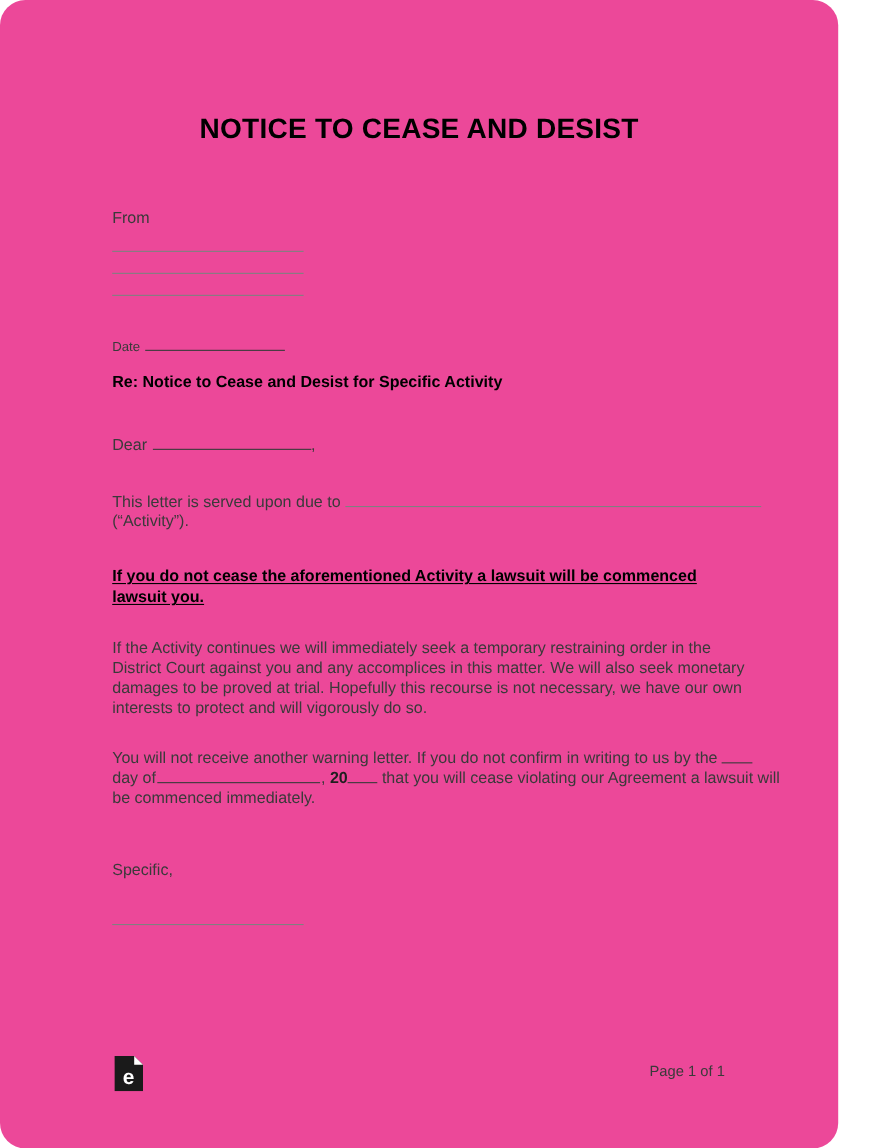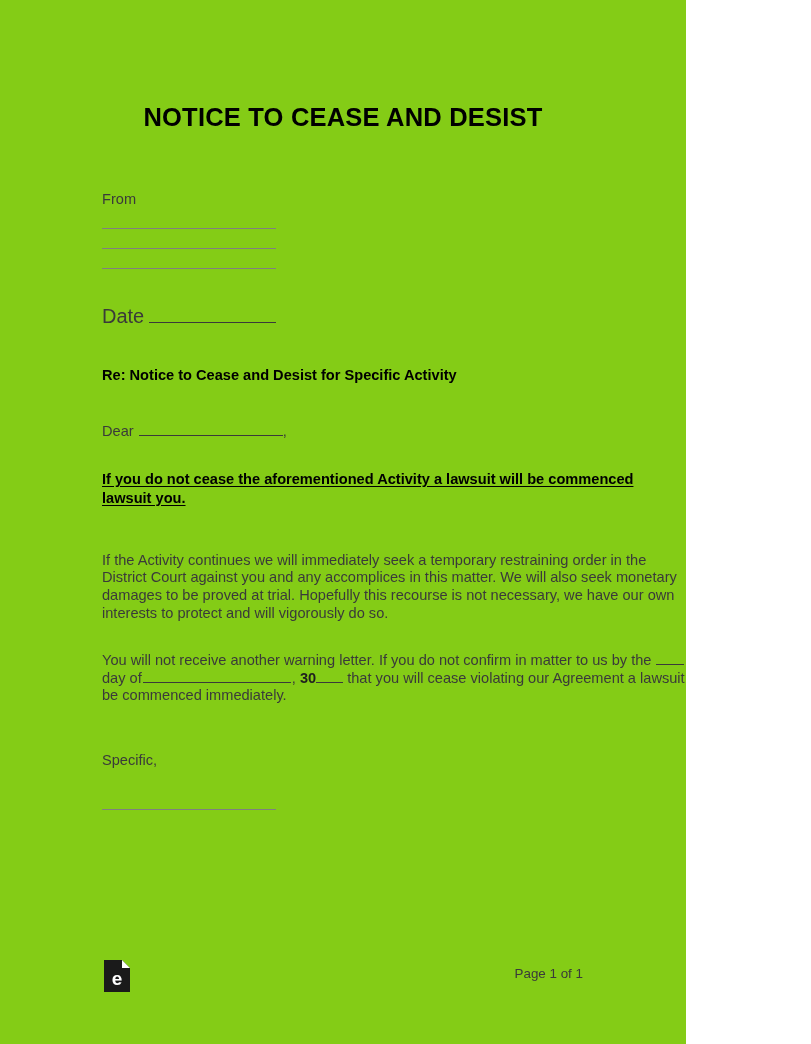--- a/index.html
+++ b/index.html
@@ -2,27 +2,28 @@
 <html><head>
 <meta charset="utf-8">
 <style>
   html, body {
     margin: 0;
     padding: 0;
     background: #ffffff;
   }
   .page {
     position: relative;
-    width: 686px;
+    width: 762px;
     height: 1044px;
-    background: #84cc16;
+    background: #ec4899;
     font-family: "Liberation Sans", sans-serif;
     color: #3a3a3a;
     overflow: hidden;
     box-sizing: border-box;
+    border-radius: 23px;
   }
   .doc-title {
     position: absolute;
     left: 0;
     right: 0;
     top: 103px;
     text-align: center;
     font-size: 25.5px;
     font-weight: bold;
     color: #000000;
@@ -45,33 +46,33 @@
   }
   .rule {
     width: 174px;
     height: 0;
     border-bottom: 1.6px solid #808080;
     margin-bottom: 19px;
   }
   .rule.last { margin-bottom: 0; }
   .date-row {
     margin-top: 36px;
-    font-size: 20px;
+    font-size: 12px;
     display: flex;
     align-items: baseline;
   }
   .date-blank {
     display: inline-block;
     width: 127px;
     border-bottom: 1.6px solid #3a3a3a;
     margin-left: 5px;
     height: 13px;
   }
   .re-line {
-    margin-top: 39px;
+    margin-top: 18px;
     font-size: 14.6px;
     font-weight: bold;
     color: #000000;
   }
   .dear-row {
     margin-top: 39px;
     font-size: 14.6px;
     display: flex;
     align-items: baseline;
   }
@@ -104,21 +105,21 @@
     margin-top: 31px;
     font-size: 14.6px;
     line-height: 19px;
     font-weight: bold;
     color: #000000;
     text-decoration: underline;
     text-underline-offset: 2px;
     max-width: 573px;
   }
   .para-body {
-    margin-top: 44px;
+    margin-top: 29px;
     max-width: 587px;
   }
   .para-final {
     margin-top: 29px;
     max-width: 608px;
   }
   .ul-blank-sm {
     display: inline-block;
     border-bottom: 1.4px solid #3a3a3a;
     width: 28px;
@@ -194,30 +195,34 @@
     </div>
 
     <div class="re-line">Re: Notice to Cease and Desist for Specific Activity</div>
 
     <div class="dear-row">
       <span>Dear</span>
       <span class="dear-blank"></span>
       <span>,</span>
     </div>
 
+    <div class="para served-row">
+      <span>This letter is served upon due to</span><span class="served-blank"></span><br>
+      <span>(“Activity”).</span>
+    </div>
 
     <div class="warning">If you do not cease the aforementioned Activity a lawsuit will be commenced lawsuit you.</div>
 
     <div class="para para-body">If the Activity continues we will immediately seek a temporary restraining order in the District Court against you and any accomplices in this matter. We will also seek monetary damages to be proved at trial. Hopefully this recourse is not necessary, we have our own interests to protect and will vigorously do so.</div>
 
     <div class="para para-final">
-      <span>You will not receive another warning letter. If you do not confirm in matter to us by the</span>
+      <span>You will not receive another warning letter. If you do not confirm in writing to us by the</span>
       <span class="ul-blank-sm"></span>
       <span>day of</span><span class="ul-blank-md"></span><span>,</span>
-      <span class="year-bold">30</span><span class="ul-blank-yr"></span>
+      <span class="year-bold">20</span><span class="ul-blank-yr"></span>
       <span>that you will cease violating our Agreement a lawsuit will be commenced immediately.</span>
     </div>
 
     <div class="sincerely">Specific,</div>
 
     <div class="sign-rule"></div>
 
   </div>
 
   <div class="footer">

